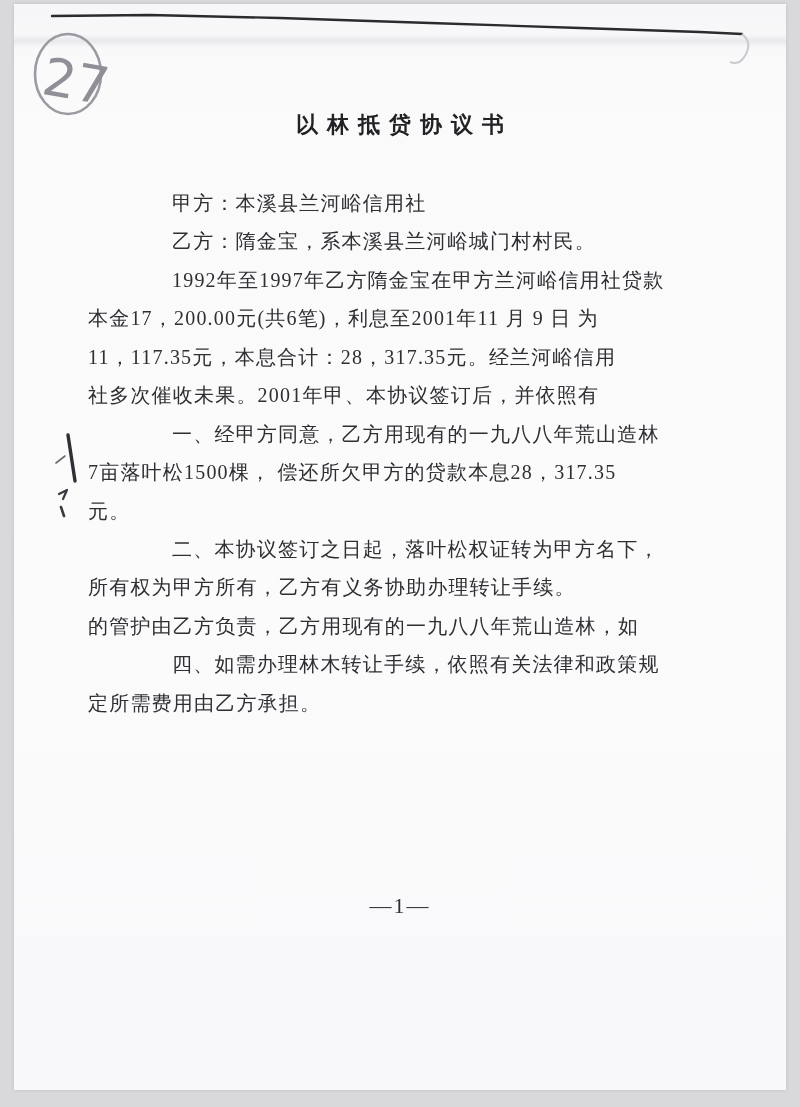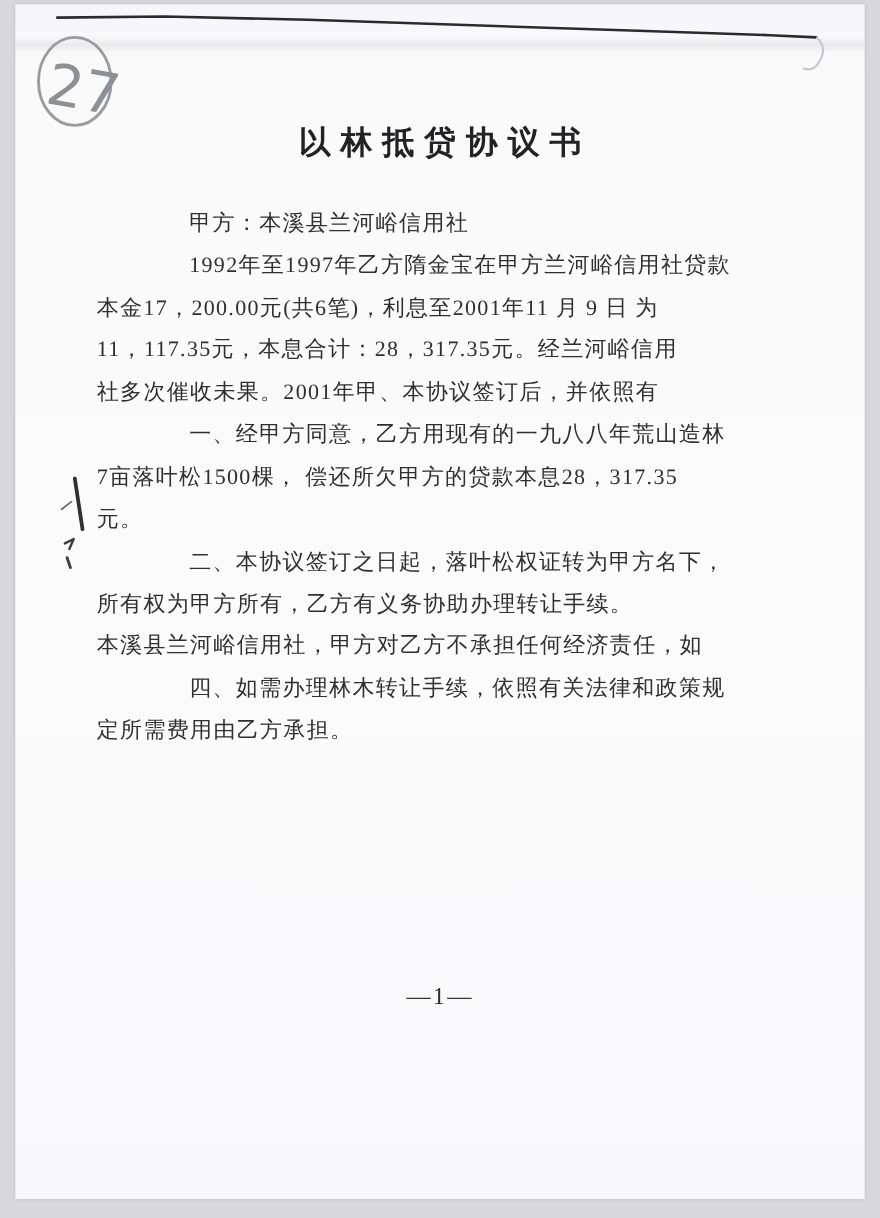--- a/index.html
+++ b/index.html
@@ -17,21 +17,21 @@
     background:linear-gradient(180deg,#f6f6f8 0%,#fafafb 6%,#fbfbfc 55%,#f8f8fa 100%);
     box-shadow:0 0 4px rgba(0,0,0,0.12);
   }
   .crease{
     position:absolute;left:0;top:30px;width:772px;height:14px;
     background:linear-gradient(180deg,rgba(210,210,216,0.0),rgba(205,205,212,0.35),rgba(210,210,216,0.0));
   }
   svg.marks{position:absolute;left:0;top:0;width:800px;height:1107px;pointer-events:none;}
   .doc-title{
     position:absolute;left:0;top:110px;width:800px;text-align:center;
-    font-size:29px;font-weight:bold;letter-spacing:9px;color:#222226;
+    font-size:22px;font-weight:bold;letter-spacing:9px;color:#222226;
     text-indent:9px;
   }
   .doc-body{
     position:absolute;left:88px;top:184px;width:632px;
     font-size:20px;line-height:38.45px;letter-spacing:1.2px;color:var(--ink);
   }
   .doc-body .line{white-space:nowrap;height:38.45px;}
   .doc-body .line.indent{padding-left:84px;}
   .page-number{
     position:absolute;left:0;top:893px;width:800px;text-align:center;
@@ -65,29 +65,30 @@
       <path d="M56,463 l9,-7" fill="none" stroke="#6a6a70" stroke-width="1.6" stroke-linecap="round"></path>
       <path d="M59,494 l8,-4 l-4,9" fill="none" stroke="#3a3a40" stroke-width="2.2" stroke-linecap="round" stroke-linejoin="round"></path>
       <path d="M61,507 l3,9" fill="none" stroke="#3a3a40" stroke-width="2.6" stroke-linecap="round"></path>
     </g>
   </svg>
 
   <div class="doc-title">以林抵贷协议书</div>
 
   <div class="doc-body">
     <div class="line indent">甲方：本溪县兰河峪信用社</div>
+    <div class="line indent">乙方：隋金宝，系本溪县兰河峪城门村村民。</div>
     <div class="line indent">1992年至1997年乙方隋金宝在甲方兰河峪信用社贷款</div>
     <div class="line">本金17，200.00元(共6笔)，利息至2001年11 月 9 日 为</div>
     <div class="line">11，117.35元，本息合计：28，317.35元。经兰河峪信用</div>
     <div class="line">社多次催收未果。2001年甲、本协议签订后，并依照有</div>
     <div class="line indent">一、经甲方同意，乙方用现有的一九八八年荒山造林</div>
     <div class="line">7亩落叶松1500棵， 偿还所欠甲方的贷款本息28，317.35</div>
     <div class="line">元。</div>
     <div class="line indent">二、本协议签订之日起，落叶松权证转为甲方名下，</div>
     <div class="line">所有权为甲方所有，乙方有义务协助办理转让手续。</div>
-    <div class="line">本溪县兰河峪信用社，甲方对乙方不承担任何经济责任，如</div>
+    <div class="line">的管护由乙方负责，乙方用现有的一九八八年荒山造林，如</div>
     <div class="line indent">四、如需办理林木转让手续，依照有关法律和政策规</div>
     <div class="line">定所需费用由乙方承担。</div>
   </div>
 
   <div class="page-number">—1—</div>
 
 </div>
 
 </body></html>

